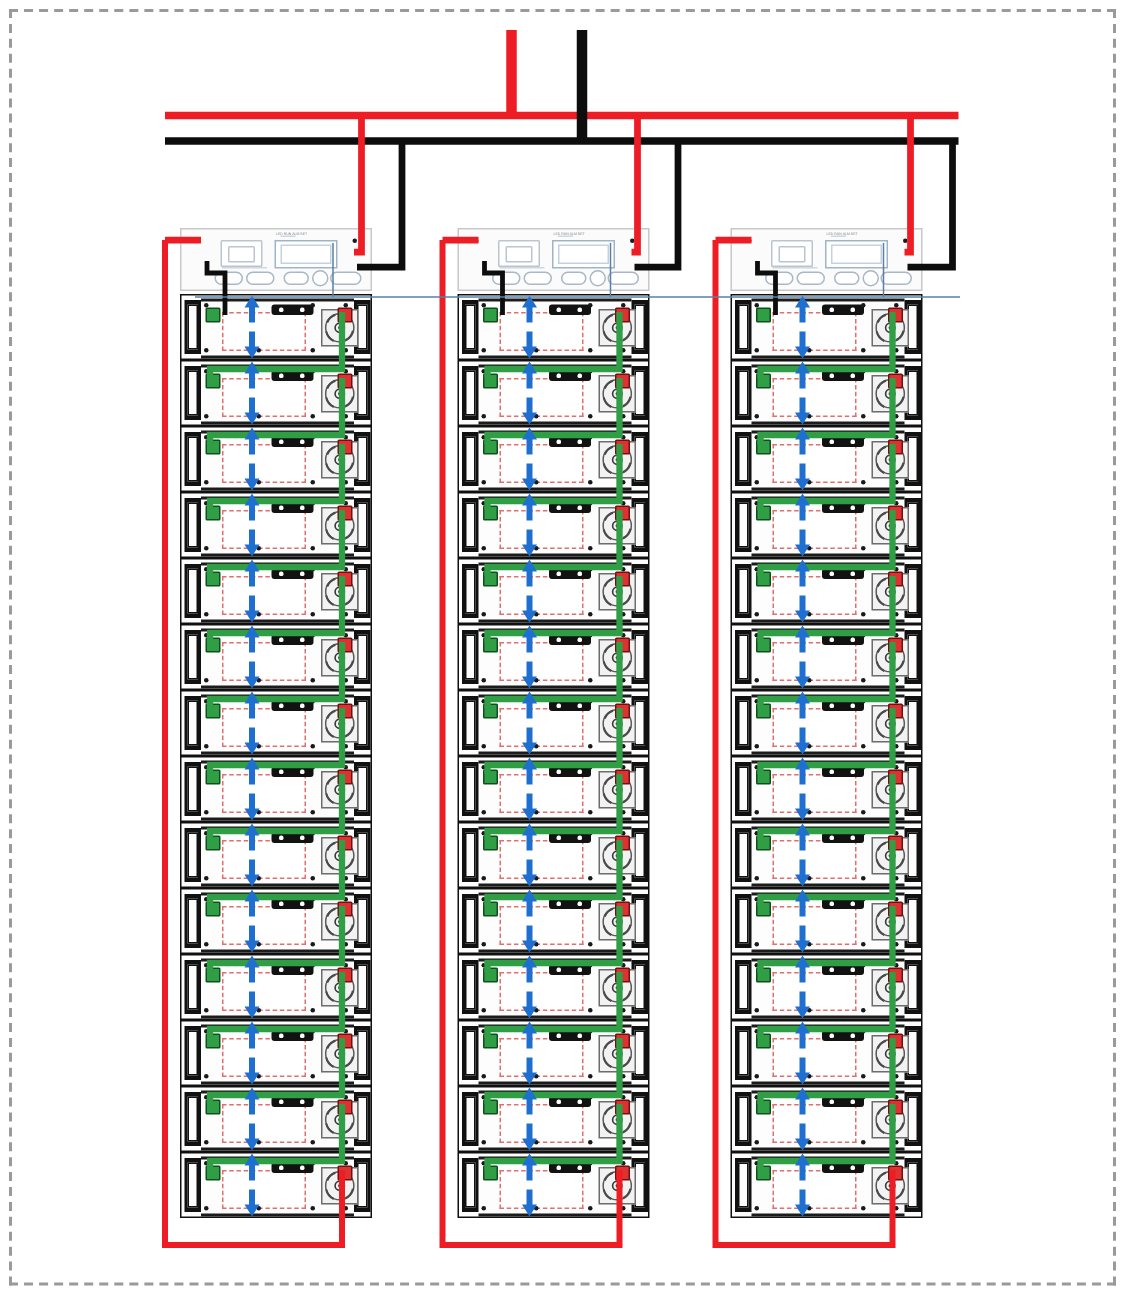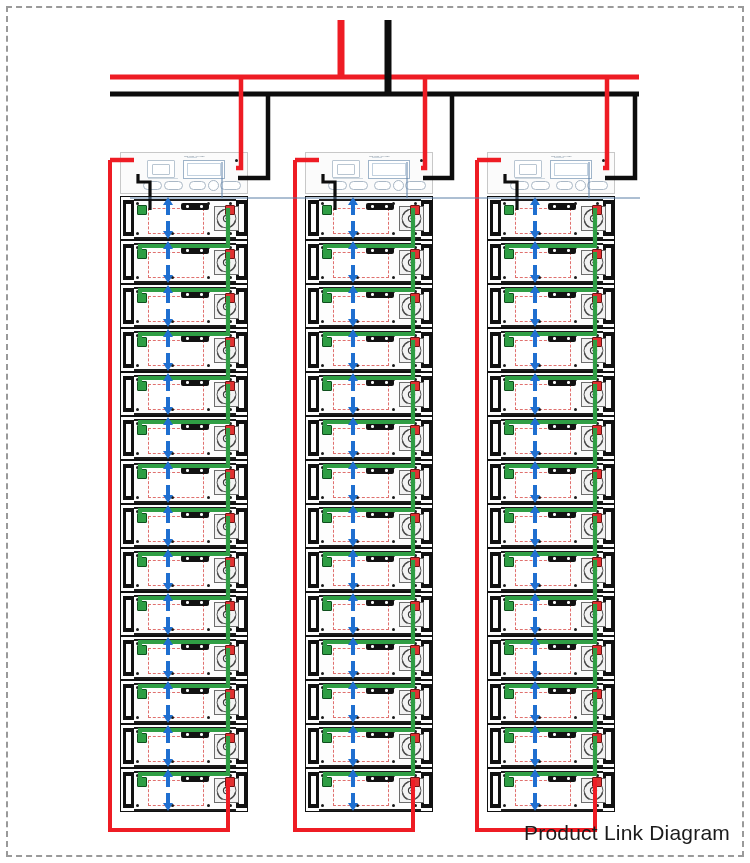--- a/index.html
+++ b/index.html
@@ -1626,14 +1626,13 @@
       <g>
         <path d="M535 769 l5 8 h-3 v10 h-4 v-10 h-3 z" fill="#1f6fd0"></path>
         <path d="M535 811 l5 -8 h-3 v-10 h-4 v10 h-3 z" fill="#1f6fd0"></path>
       </g>
       <line x1="130" y1="198" x2="640" y2="198" stroke="#5b7fa6" stroke-width="1" stroke-linecap="butt"></line>
       <line x1="222" y1="162" x2="222" y2="198" stroke="#5b7fa6" stroke-width="1" stroke-linecap="butt"></line>
       <line x1="407" y1="162" x2="407" y2="198" stroke="#5b7fa6" stroke-width="1" stroke-linecap="butt"></line>
       <line x1="589" y1="162" x2="589" y2="198" stroke="#5b7fa6" stroke-width="1" stroke-linecap="butt"></line>
     </svg>
 
-  <div class="caption">Product Link Diagram</div>
 </div>
 
 </body></html>

